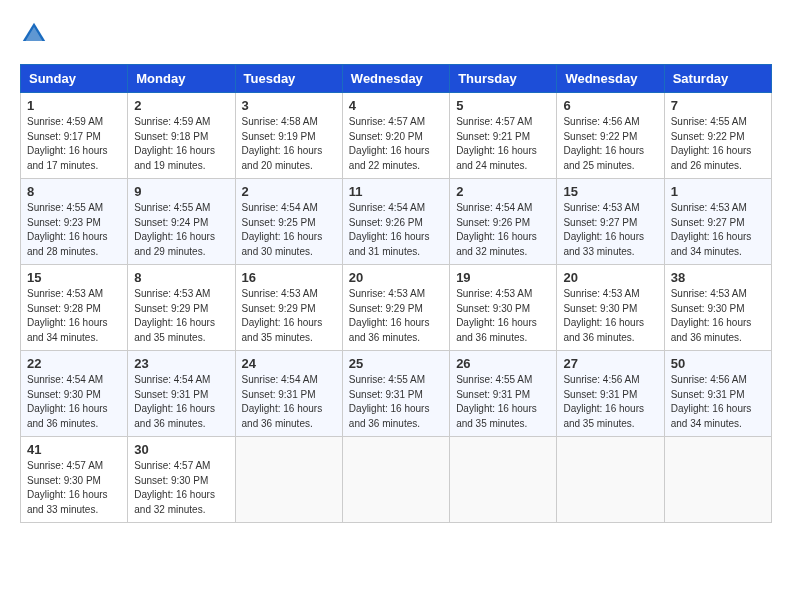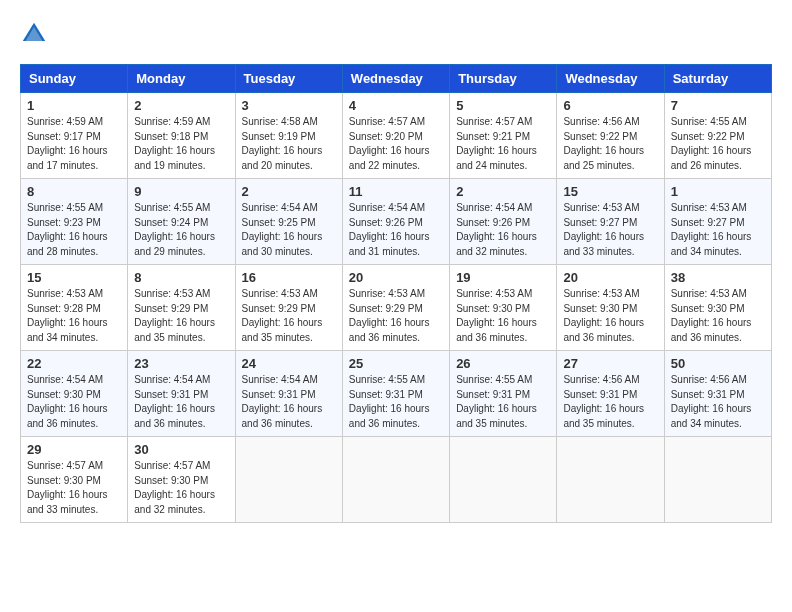--- a/index.html
+++ b/index.html
@@ -240,21 +240,21 @@
           <span class="day-num">27</span>
 <div class="day-info">Sunrise: 4:56 AM<br>Sunset: 9:31 PM<br>Daylight: 16 hours and 35 minutes.</div>
         </td>
         <td>
           <span class="day-num">50</span>
 <div class="day-info">Sunrise: 4:56 AM<br>Sunset: 9:31 PM<br>Daylight: 16 hours and 34 minutes.</div>
         </td>
       </tr>
       <tr>
         <td>
-          <span class="day-num">29</span>
+          <span class="day-num">41</span>
 <div class="day-info">Sunrise: 4:57 AM<br>Sunset: 9:30 PM<br>Daylight: 16 hours and 33 minutes.</div>
         </td>
         <td>
           <span class="day-num">30</span>
 <div class="day-info">Sunrise: 4:57 AM<br>Sunset: 9:30 PM<br>Daylight: 16 hours and 32 minutes.</div>
         </td>
         <td class="empty-cell">&nbsp;</td>
         <td class="empty-cell">&nbsp;</td>
         <td class="empty-cell">&nbsp;</td>
         <td class="empty-cell">&nbsp;</td>

